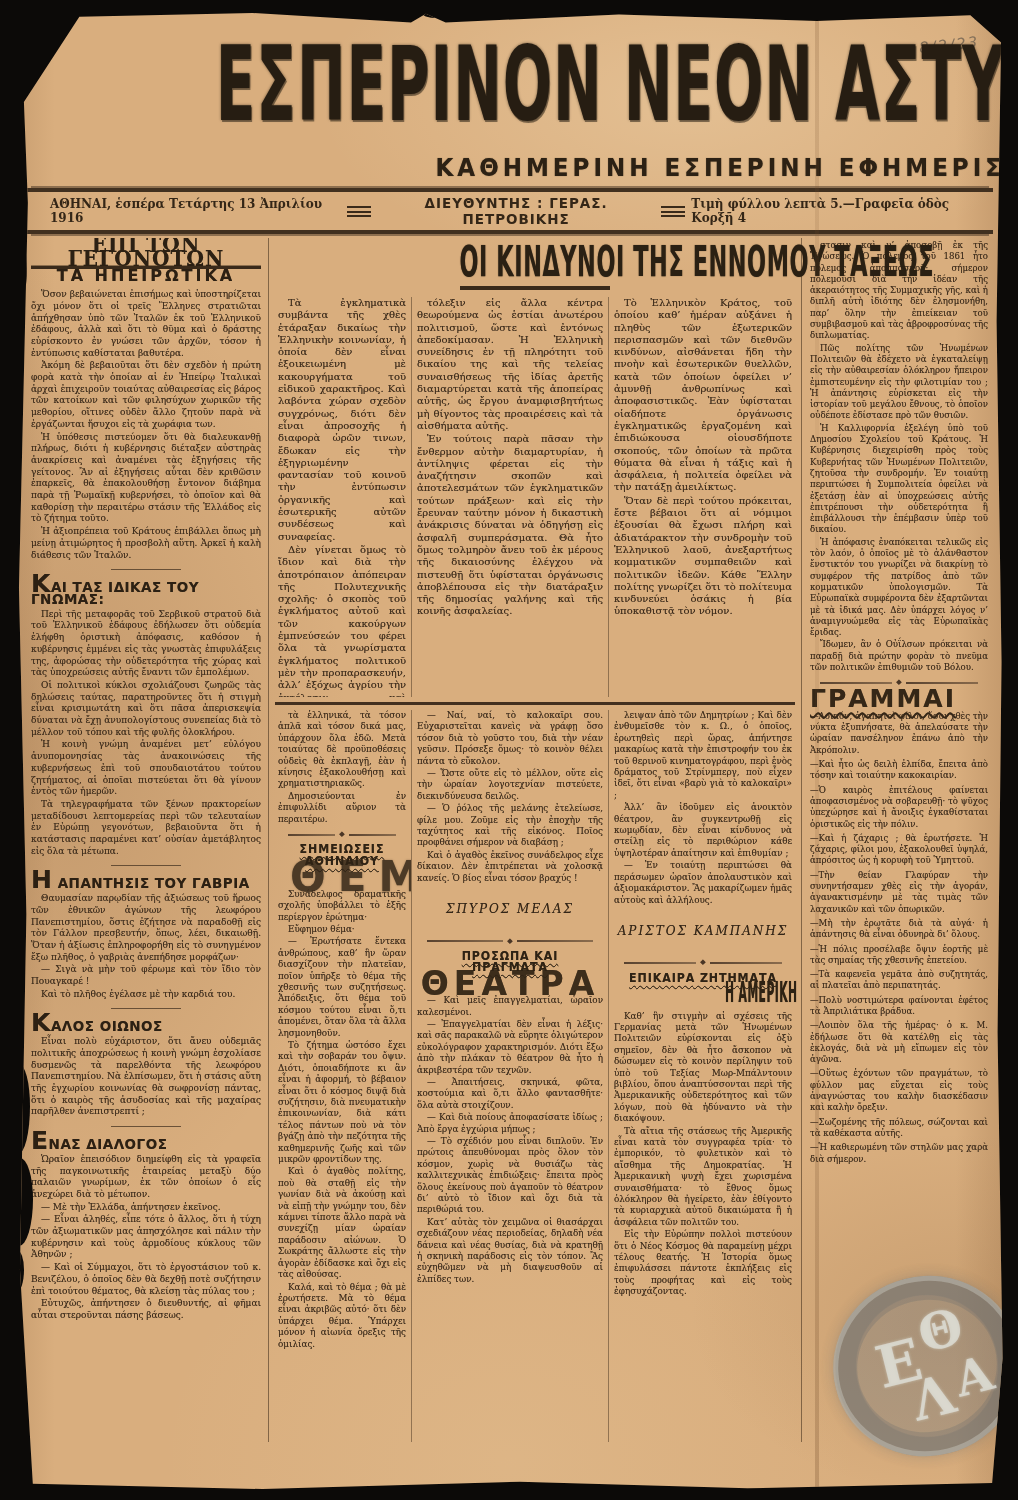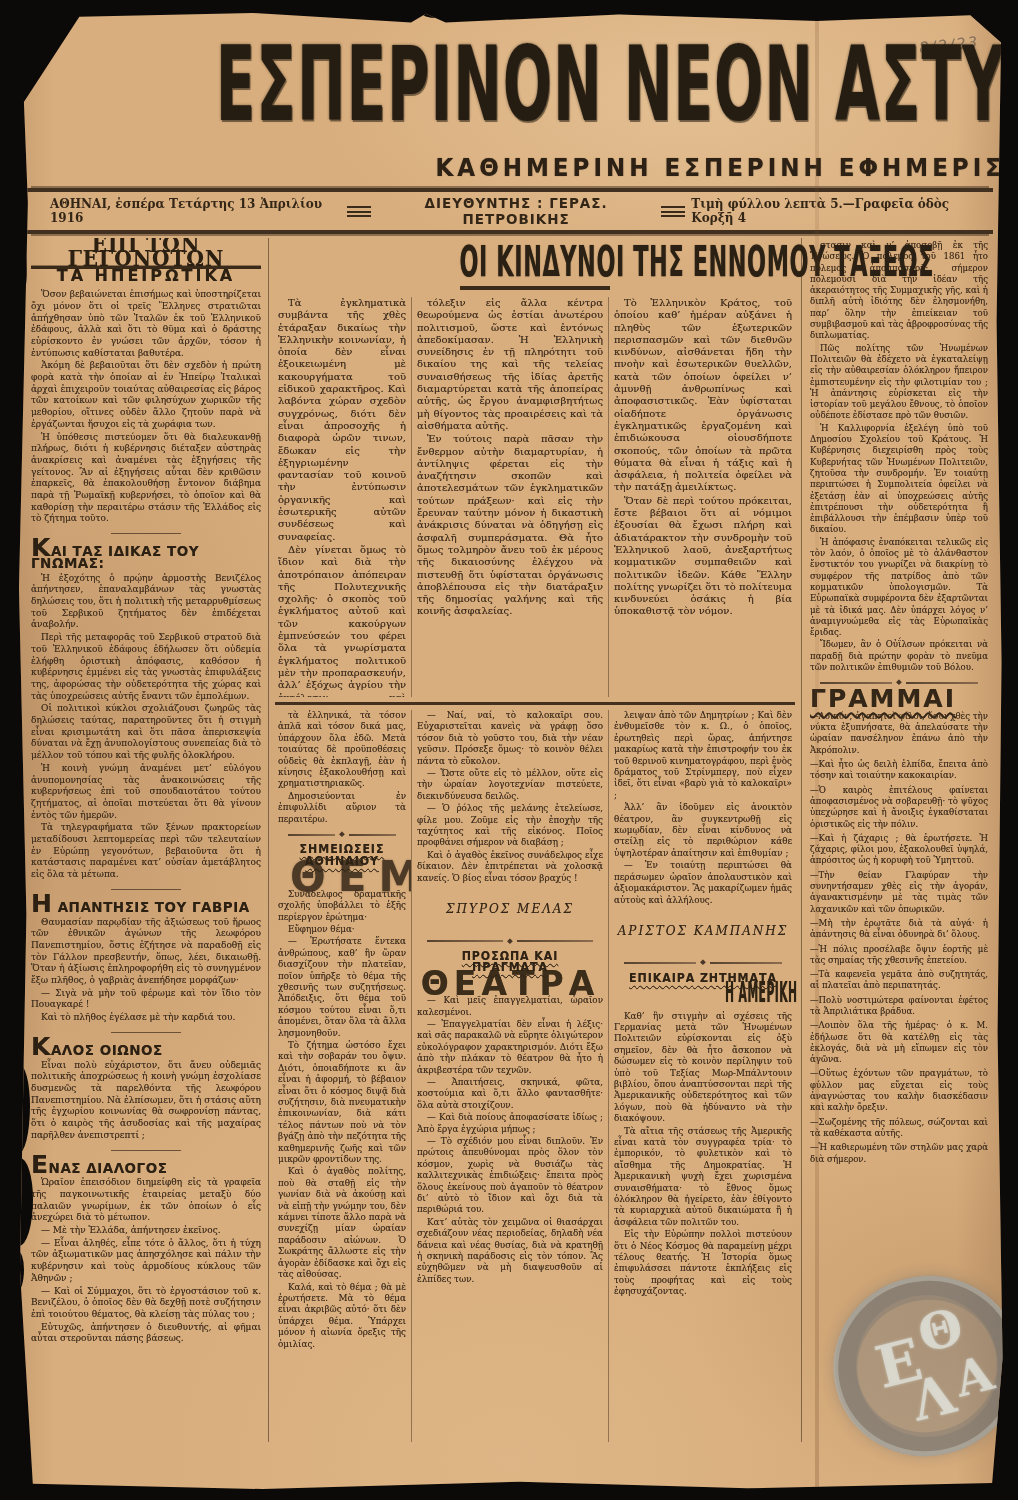--- a/index.html
+++ b/index.html
@@ -146,26 +146,26 @@
 
   <div class="content">
 
     <aside class="col-left">
       <div class="lc-head">ΕΠΙ ΤΩΝ ΓΕΓΟΝΟΤΩΝ</div>
       <div class="lc-sub">ΤΑ ΗΠΕΙΡΩΤΙΚΑ</div>
       <div>
           <p>Ὅσον βεβαιώνεται ἐπισήμως καὶ ὑποστηρίζεται ὄχι μόνον ὅτι οἱ τρεῖς Ἕλληνες στρατιῶται ἀπήχθησαν ὑπὸ τῶν Ἰταλῶν ἐκ τοῦ Ἑλληνικοῦ ἐδάφους, ἀλλὰ καὶ ὅτι τὸ θῦμα καὶ ὁ δράστης εὑρίσκοντο ἐν γνώσει τῶν ἀρχῶν, τόσον ἡ ἐντύπωσις καθίσταται βαθυτέρα.</p>
           <p>Ἀκόμη δὲ βεβαιοῦται ὅτι δὲν σχεδὸν ἡ πρώτη φορὰ κατὰ τὴν ὁποίαν αἱ ἐν Ἠπείρῳ Ἰταλικαὶ ἀρχαὶ ἐπιχειροῦν τοιαύτας αὐθαιρεσίας εἰς βάρος τῶν κατοίκων καὶ τῶν φιλησύχων χωρικῶν τῆς μεθορίου, οἵτινες οὐδὲν ἄλλο ζητοῦν παρὰ νὰ ἐργάζωνται ἥσυχοι εἰς τὰ χωράφια των.</p>
           <p>Ἡ ὑπόθεσις πιστεύομεν ὅτι θὰ διαλευκανθῇ πλήρως, διότι ἡ κυβέρνησις διέταξεν αὐστηρὰς ἀνακρίσεις καὶ ἀναμένει τὰς ἐξηγήσεις τῆς γείτονος. Ἂν αἱ ἐξηγήσεις αὗται δὲν κριθῶσιν ἐπαρκεῖς, θὰ ἐπακολουθήσῃ ἔντονον διάβημα παρὰ τῇ Ῥωμαϊκῇ κυβερνήσει, τὸ ὁποῖον καὶ θὰ καθορίσῃ τὴν περαιτέρω στάσιν τῆς Ἑλλάδος εἰς τὸ ζήτημα τοῦτο.</p>
+          <p>Ἡ ἀξιοπρέπεια τοῦ Κράτους ἐπιβάλλει ὅπως μὴ μείνῃ ἀτιμώρητος ἡ προσβολὴ αὕτη. Ἀρκεῖ ἡ καλὴ διάθεσις τῶν Ἰταλῶν.</p>
         </div>
 
       <div class="sec-rule"></div>
       <div class="sec-head">ΚΑΙ ΤΑΣ ΙΔΙΚΑΣ ΤΟΥ ΓΝΩΜΑΣ:</div>
       <div>
-          <p>Ἡ ἐξοχότης ὁ πρῴην ἁρμοστὴς Βενιζέλος ἀπήντησεν, ἐπαναλαμβάνων τὰς γνωστὰς δηλώσεις του, ὅτι ἡ πολιτικὴ τῆς μεταρρυθμίσεως τοῦ Σερβικοῦ ζητήματος δὲν ἐπιδέχεται ἀναβολήν.</p>
           <p>Περὶ τῆς μεταφορᾶς τοῦ Σερβικοῦ στρατοῦ διὰ τοῦ Ἑλληνικοῦ ἐδάφους ἐδήλωσεν ὅτι οὐδεμία ἐλήφθη ὁριστικὴ ἀπόφασις, καθόσον ἡ κυβέρνησις ἐμμένει εἰς τὰς γνωστὰς ἐπιφυλάξεις της, ἀφορώσας τὴν οὐδετερότητα τῆς χώρας καὶ τὰς ὑποχρεώσεις αὐτῆς ἔναντι τῶν ἐμπολέμων.</p>
           <p>Οἱ πολιτικοὶ κύκλοι σχολιάζουσι ζωηρῶς τὰς δηλώσεις ταύτας, παρατηροῦντες ὅτι ἡ στιγμὴ εἶναι κρισιμωτάτη καὶ ὅτι πᾶσα ἀπερισκεψία δύναται νὰ ἔχῃ ἀνυπολογίστους συνεπείας διὰ τὸ μέλλον τοῦ τόπου καὶ τῆς φυλῆς ὁλοκλήρου.</p>
           <p>Ἡ κοινὴ γνώμη ἀναμένει μετ’ εὐλόγου ἀνυπομονησίας τὰς ἀνακοινώσεις τῆς κυβερνήσεως ἐπὶ τοῦ σπουδαιοτάτου τούτου ζητήματος, αἱ ὁποῖαι πιστεύεται ὅτι θὰ γίνουν ἐντὸς τῶν ἡμερῶν.</p>
           <p>Τὰ τηλεγραφήματα τῶν ξένων πρακτορείων μεταδίδουσι λεπτομερείας περὶ τῶν τελευταίων ἐν Εὐρώπῃ γεγονότων, βεβαιοῦντα ὅτι ἡ κατάστασις παραμένει κατ’ οὐσίαν ἀμετάβλητος εἰς ὅλα τὰ μέτωπα.</p>
         </div>
 
       <div class="sec-rule"></div>
       <div class="sec-head">Η ΑΠΑΝΤΗΣΙΣ ΤΟΥ ΓΑΒΡΙΑ</div>
       <div>
           <p>Θαυμασίαν παρῳδίαν τῆς ἀξιώσεως τοῦ ἥρωος τῶν ἐθνικῶν ἀγώνων τῆς λεωφόρου Πανεπιστημίου, ὅστις ἐζήτησε νὰ παραδοθῇ εἰς τὸν Γάλλον πρεσβευτήν, ὅπως, λέει, δικαιωθῇ. Ὅταν ἡ ἀξίωσις ἐπληροφορήθη εἰς τὸ συνηγμένον ἔξω πλῆθος, ὁ γαβριὰς ἀνεπήδησε μορφάζων·</p>

